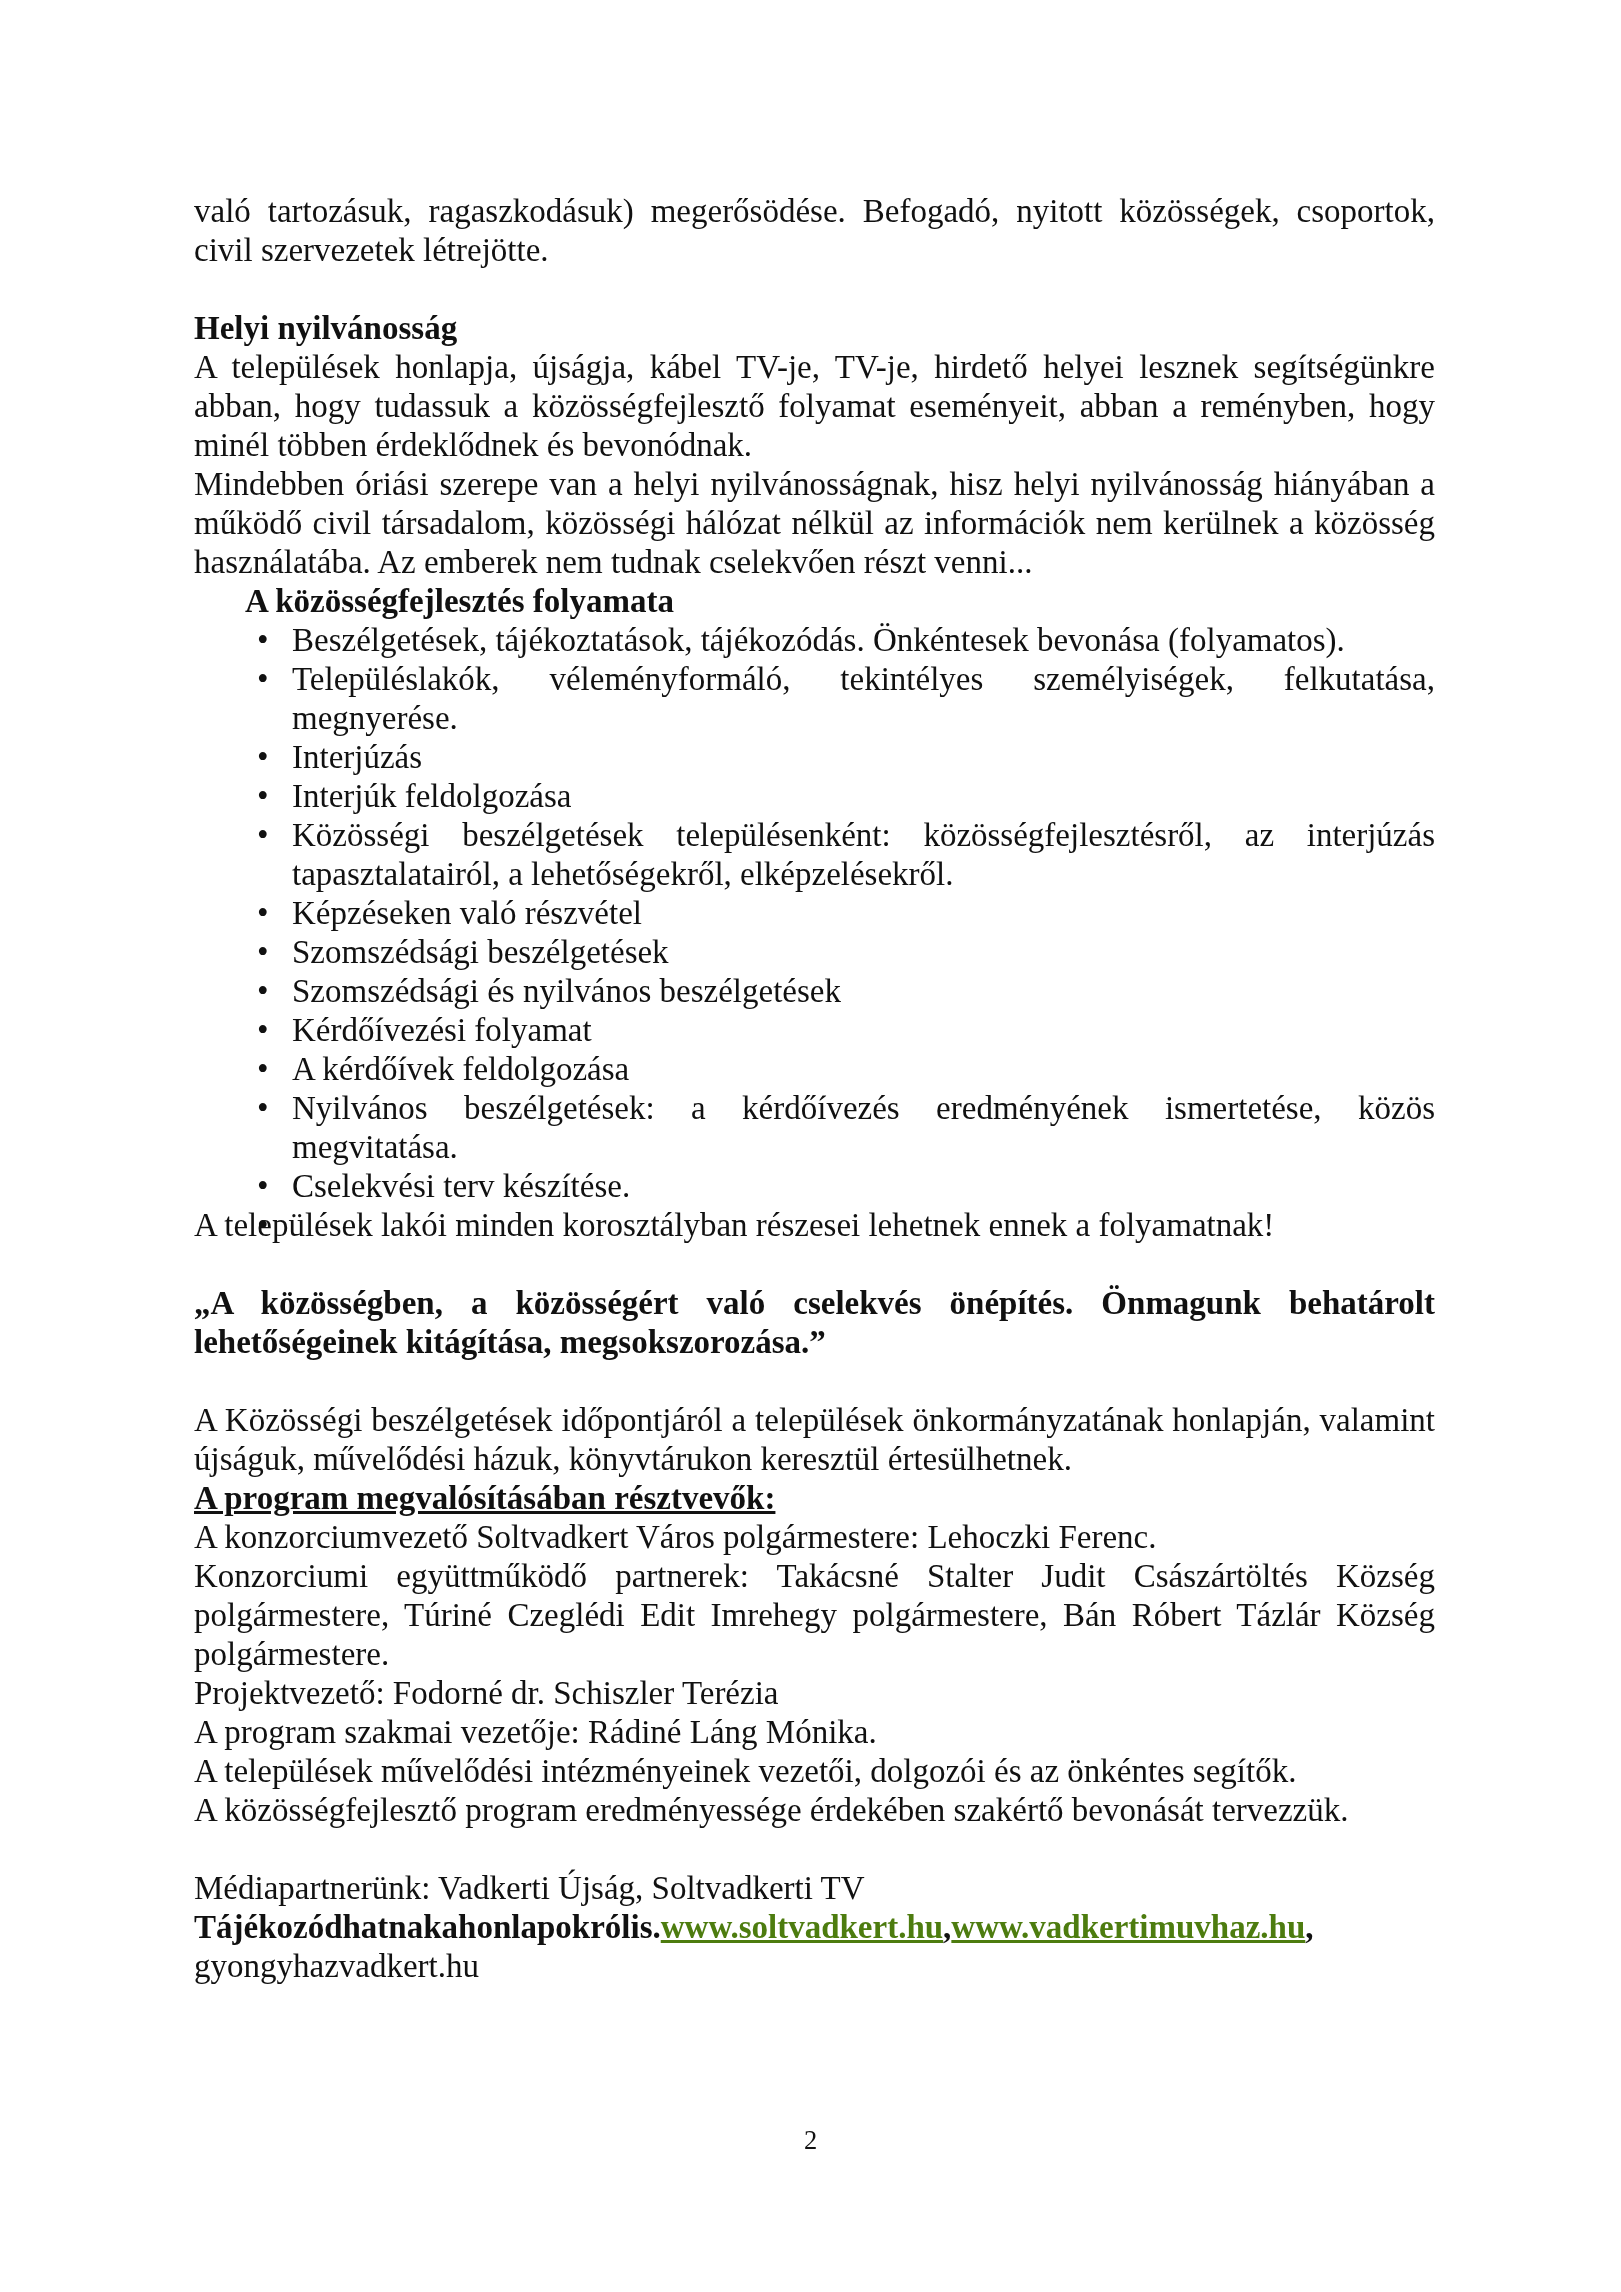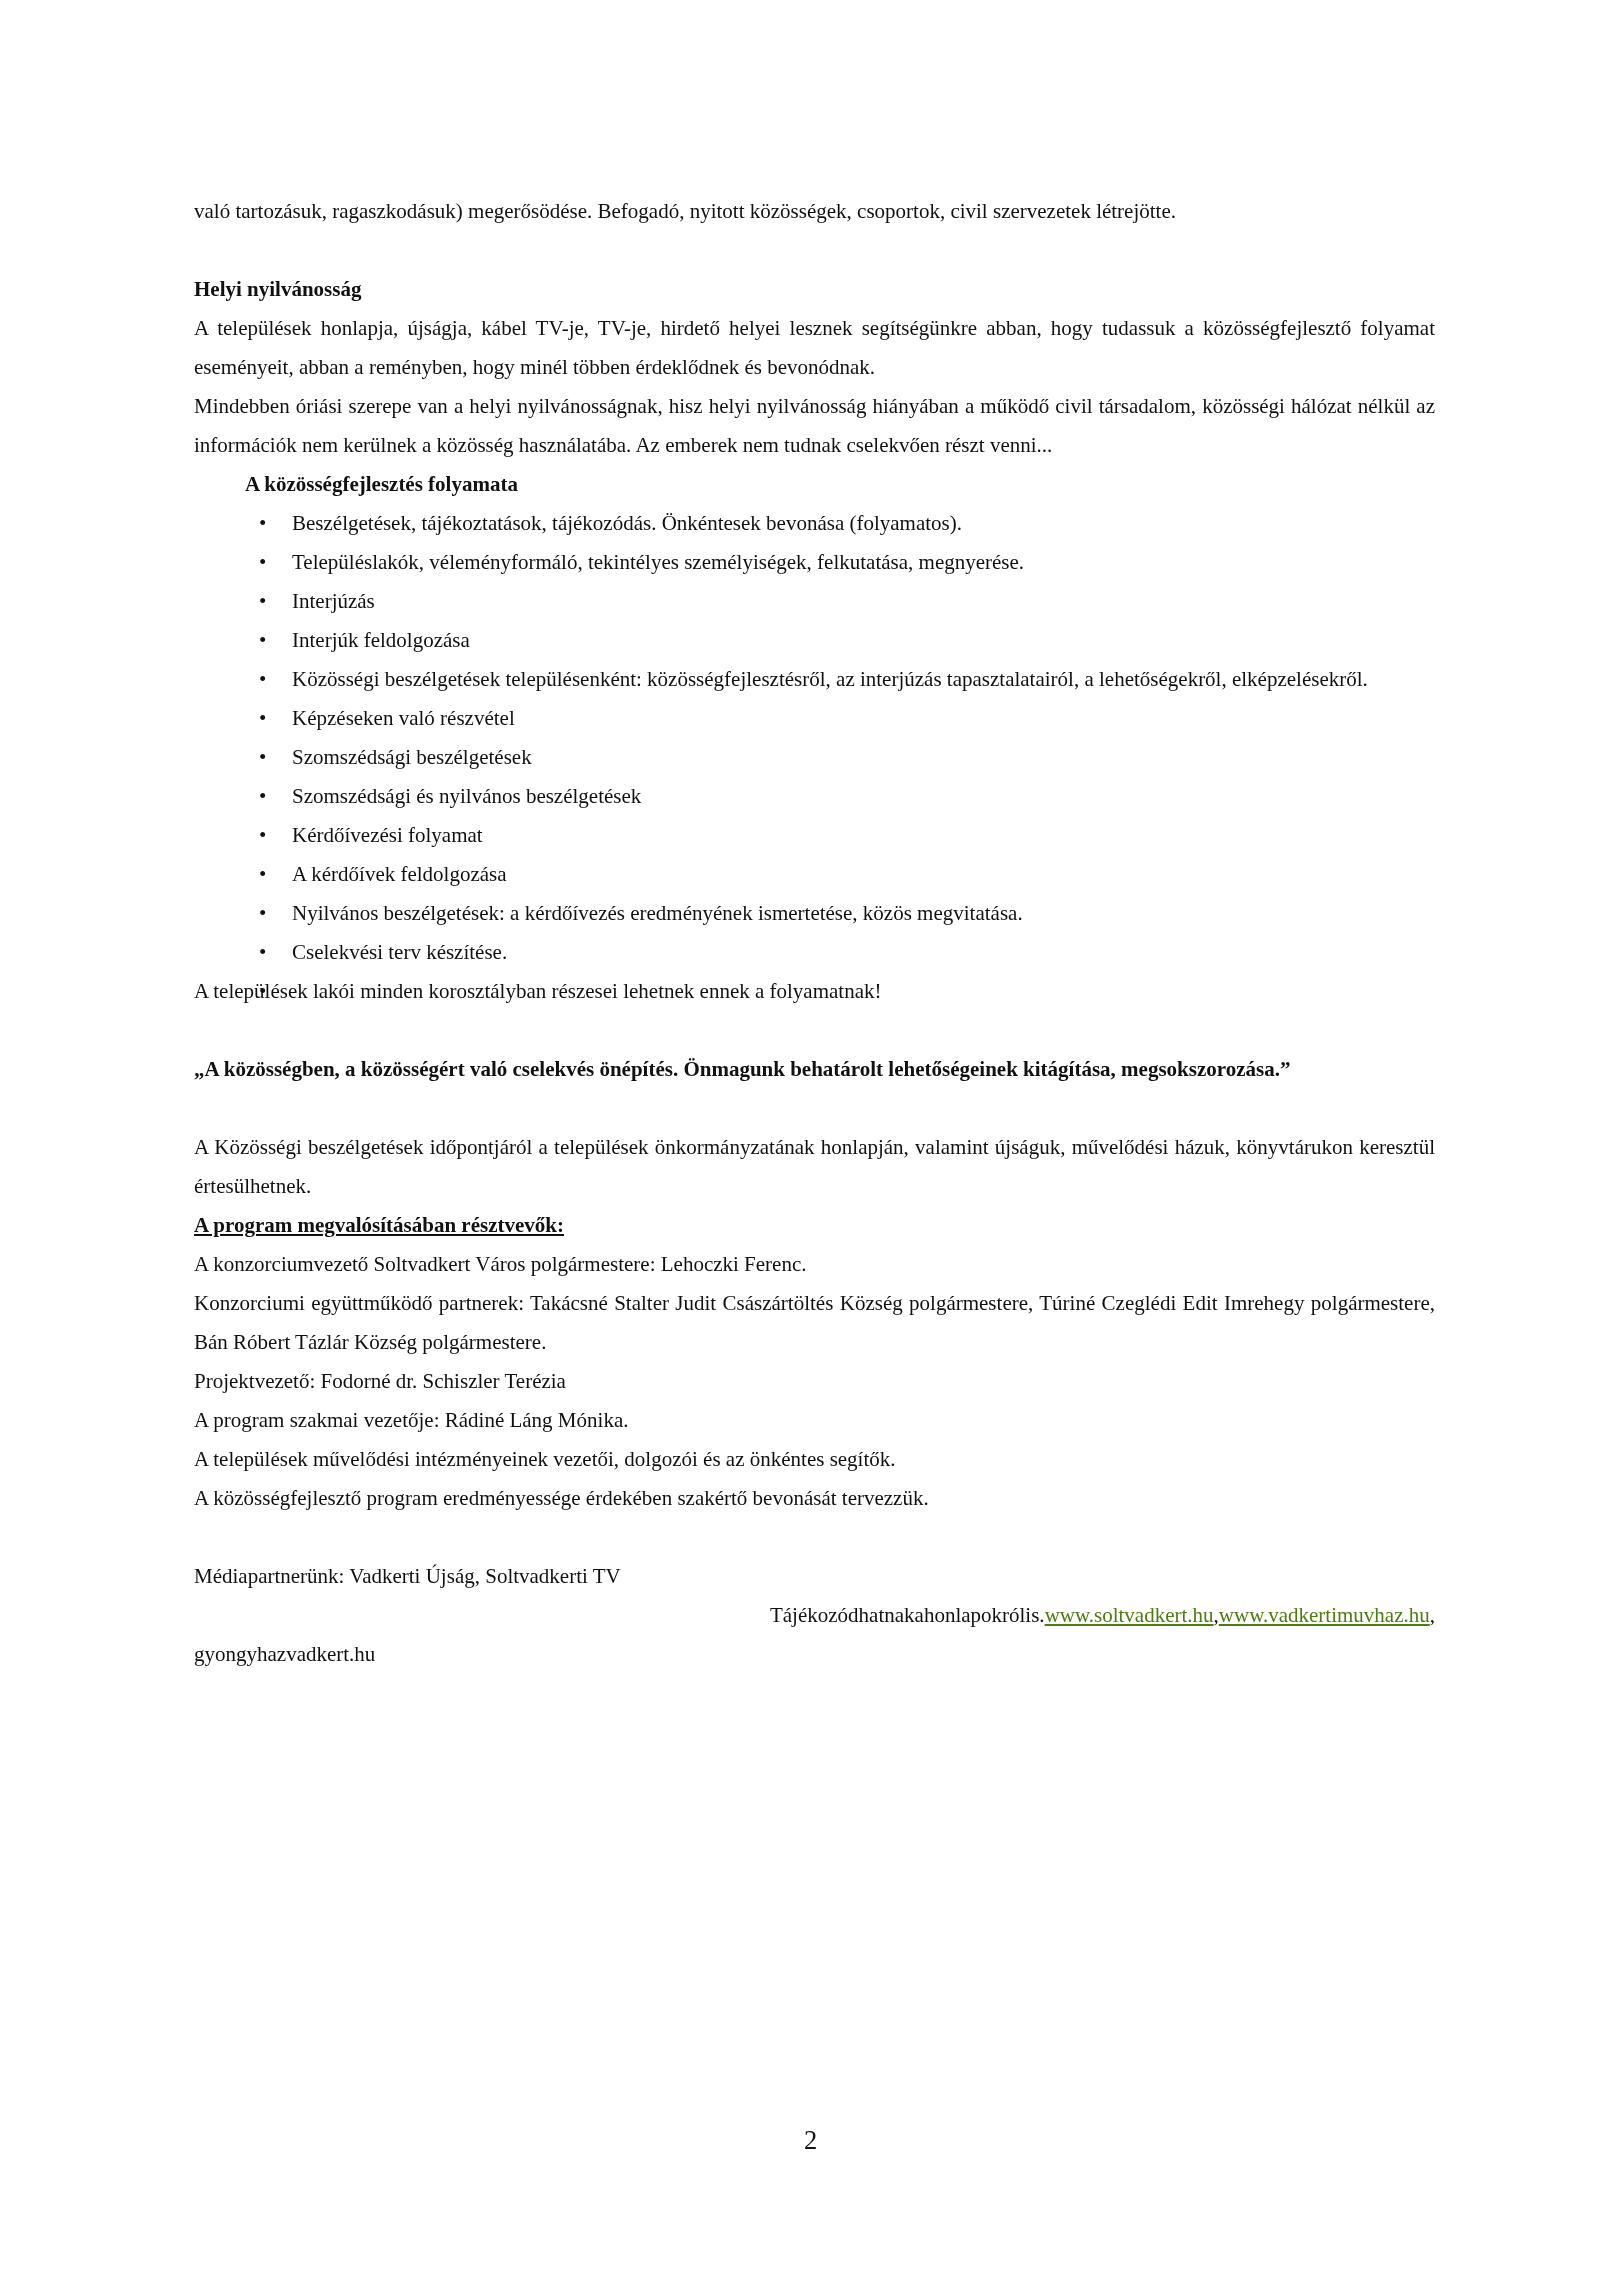--- a/index.html
+++ b/index.html
@@ -1,38 +1,38 @@
 <!DOCTYPE html>
 <html><head>
   <meta charset="utf-8">
   <style>
     html, body { margin: 0; padding: 0; background: #ffffff; }
     body { width: 1621px; height: 2293px; position: relative; overflow: hidden; }
     .page {
       position: absolute; left: 194px; top: 192px; width: 1241px;
       font-family: "Liberation Serif", "DejaVu Serif", serif;
-      font-size: 21px; line-height: 39px; color: #111111;
+      font-size: 33px; line-height: 39px; color: #111111;
     }
     p { margin: 0; }
     .justify { text-align: justify; text-align-last: left; }
     .bold { font-weight: bold; }
     .gap { height: 39px; }
     .subhead { padding-left: 51px; font-weight: bold; }
     ul.steps { list-style: none; margin: 0; padding: 0; }
     ul.steps li { position: relative; padding-left: 98px; text-align: justify; }
     ul.steps li .bullet {
       position: absolute; left: 59px; top: 0; width: 19.6px; text-align: center;
     }
     .underline { text-decoration: underline; font-weight: bold; }
     a.link { color: #4d7c0f; text-decoration: underline; }
     .page-number {
       position: absolute; left: 0; width: 1621px; top: 2125px; text-align: center;
       font-family: "Liberation Serif", "DejaVu Serif", serif; font-size: 26.5px; color: #111;
     }
-    .row-spread { display: flex; justify-content: flex-end; }
+    .row-spread { display: flex; justify-content: flex-start; font-weight: bold; }
   </style>
 </head>
 <body>
 
 <div class="page">
   <p class="justify">való tartozásuk, ragaszkodásuk) megerősödése. Befogadó, nyitott közösségek, csoportok, civil szervezetek létrejötte.</p>
   <div class="gap"></div>
 
   <p class="bold">Helyi nyilvánosság</p>
   <p class="justify">A települések honlapja, újságja, kábel TV-je, TV-je, hirdető helyei lesznek segítségünkre abban, hogy tudassuk a közösségfejlesztő folyamat eseményeit, abban a reményben, hogy minél többen érdeklődnek és bevonódnak.</p>

